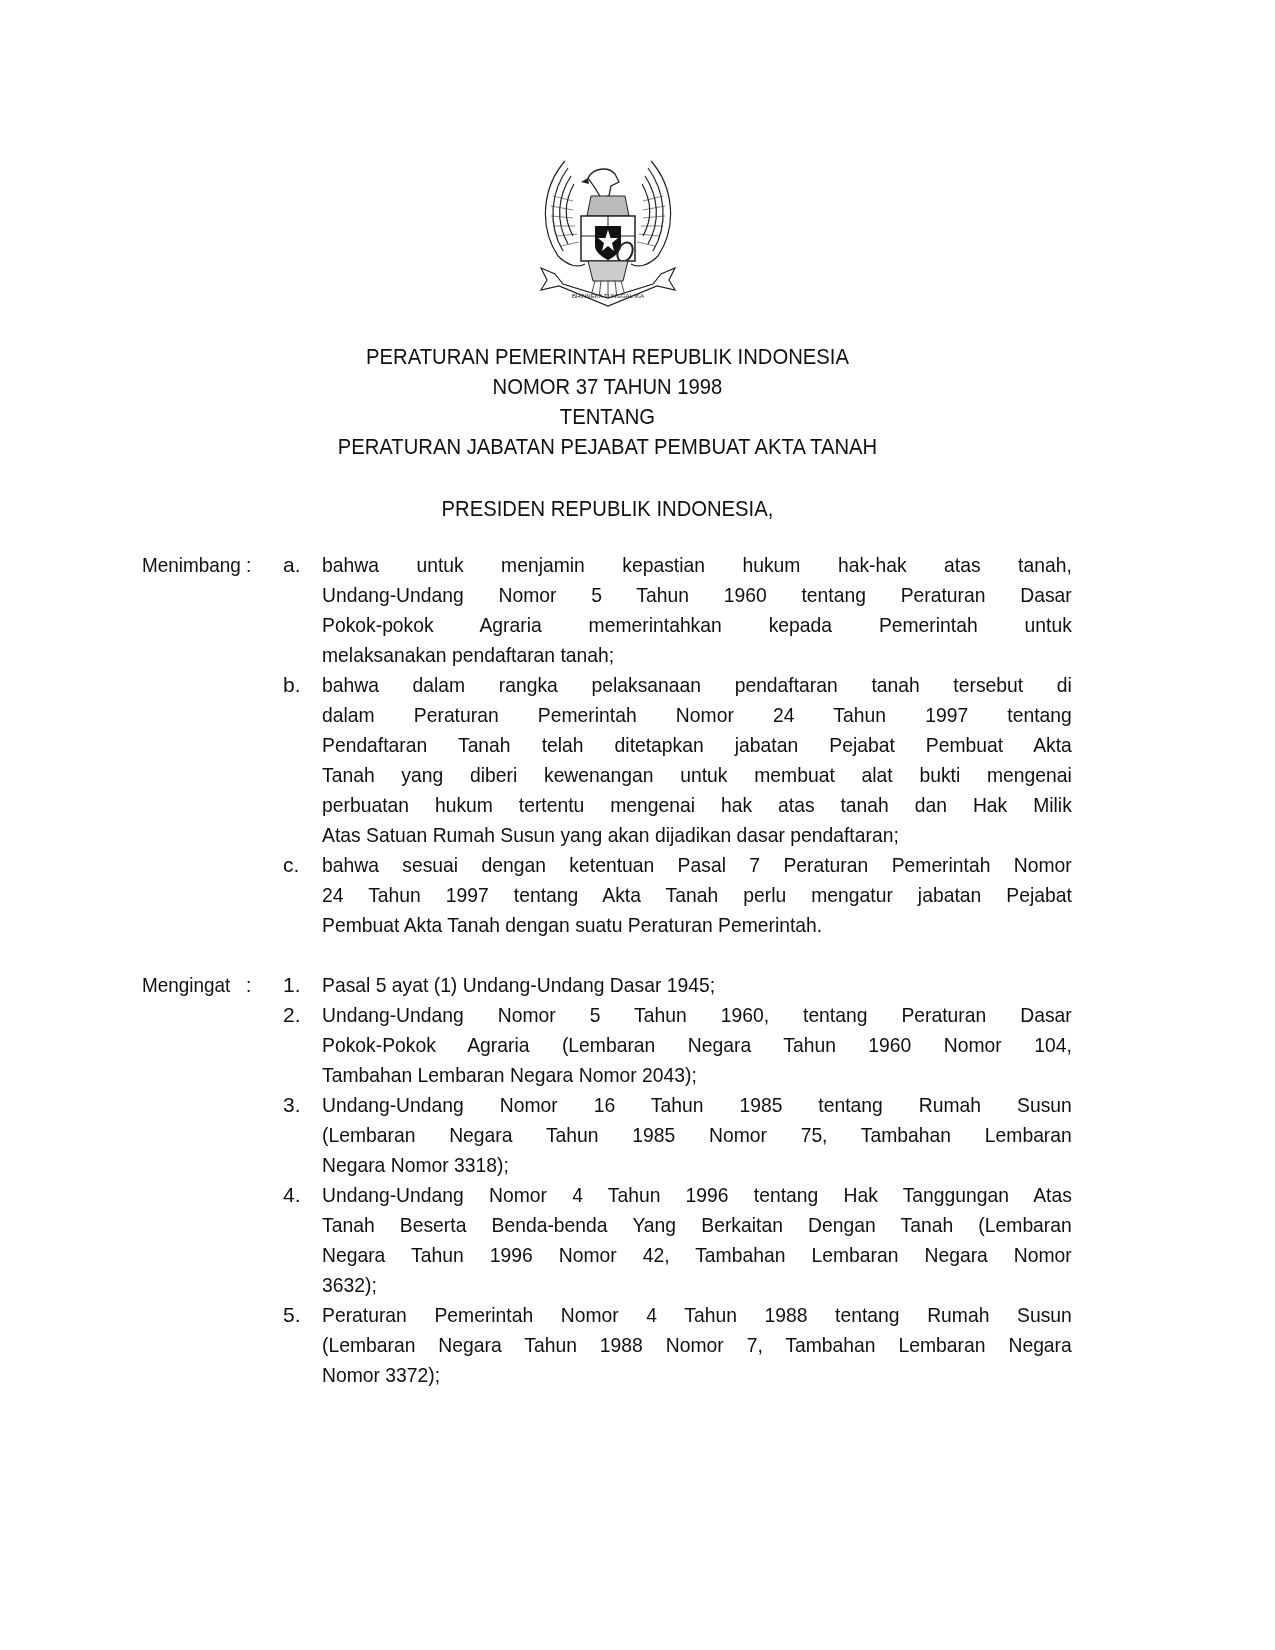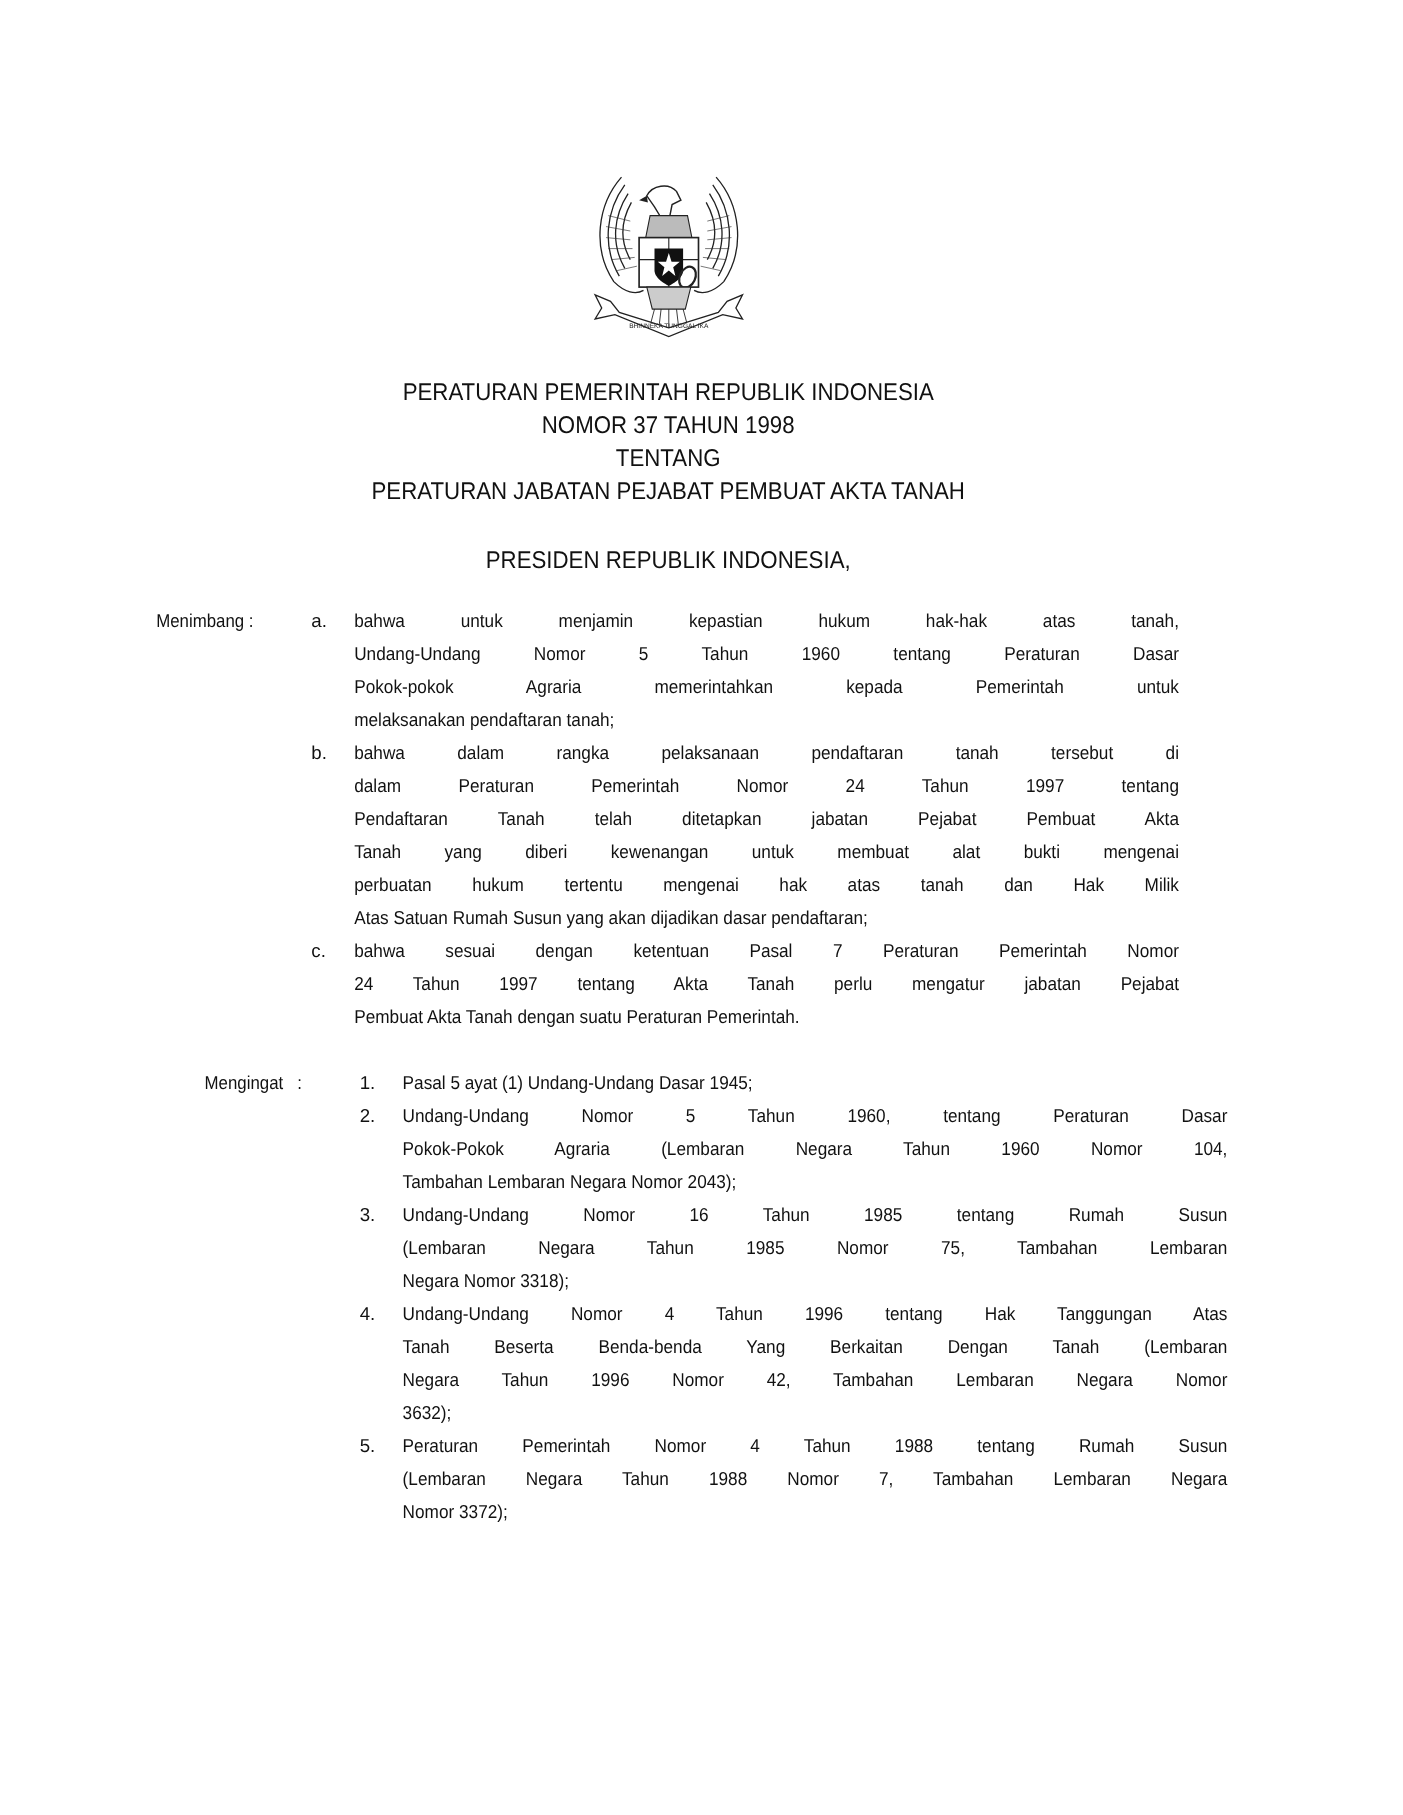--- a/index.html
+++ b/index.html
@@ -5,28 +5,28 @@
   html, body { margin: 0; padding: 0; background: #ffffff; }
   body { width: 1275px; height: 1650px; position: relative; overflow: hidden;
          font-family: "Liberation Sans", sans-serif; color: #111; }
   .page { position: absolute; left: 0; top: 16px; width: 1275px; height: 1650px; }
   .emblem { position: absolute; left: 533px; top: 140px; width: 150px; height: 160px; }
   .title-block { position: absolute; left: 0; top: 326px; width: 1215px; text-align: center;
                  font-size: 22px; line-height: 30px; transform: scaleX(0.92); transform-origin: 607px 0; }
   .title-block div { white-space: nowrap; }
   .president { position: absolute; left: 0; top: 478px; width: 1215px; text-align: center;
                font-size: 22px; line-height: 30px; transform: scaleX(0.92); transform-origin: 607px 0; }
-  .section { position: absolute; left: 142px; width: 930px; font-size: 17px; line-height: 30px; }
+  .section { position: absolute; left: 142px; width: 930px; font-size: 21px; line-height: 30px; }
   .sec-label { position: absolute; left: 0; top: 0; white-space: nowrap; transform: scaleX(0.9); transform-origin: 0 0; }
   .item { position: relative; padding-left: 180px; }
   .marker { position: absolute; left: 141px; top: 0; width: 36px; text-align: left; white-space: nowrap; }
   .item-text { text-align: justify; text-align-last: left; transform: scaleX(0.92); transform-origin: 0 0; width: 815px; }
   .item-text span { display: block; }
   #sec-menimbang { top: 534px; }
-  #sec-mengingat { top: 954px; margin-left: 44px; }
+  #sec-mengingat { top: 954px; }
 </style>
 </head>
 <body>
 
 <div class="page">
 
   <div class="emblem">
     <svg width="150" height="160" viewBox="0 0 150 160">
 
       <g fill="none" stroke="#222" stroke-width="1.2">

